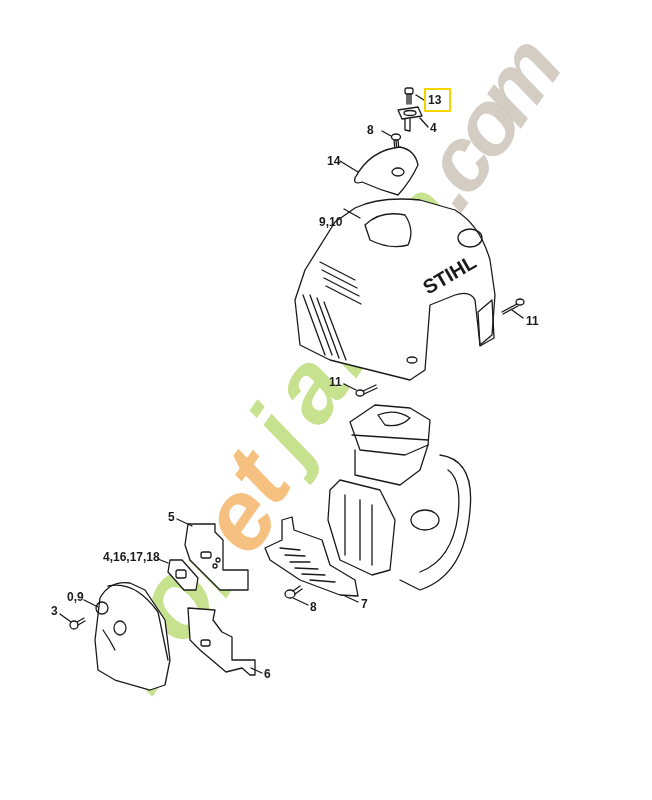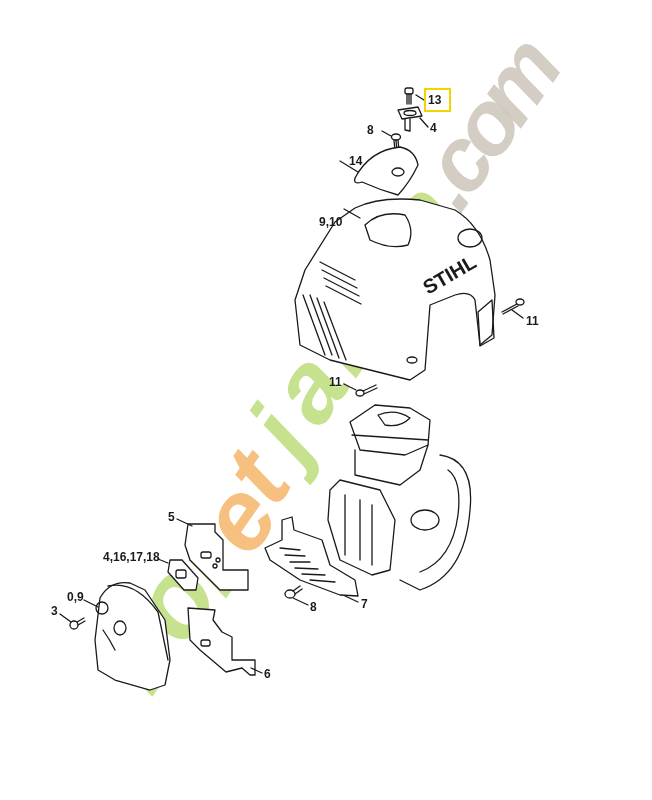--- a/index.html
+++ b/index.html
@@ -164,21 +164,21 @@
       </g>
       <line x1="251" y1="668" x2="262" y2="673"></line>
     </g>
   </svg>
 
   
   <div class="highlight-box" style="left:424px;top:88px;width:27px;height:24px;"></div>
   <span class="callout" style="left:428px;top:94px;">13</span>
   <span class="callout" style="left:430px;top:122px;">4</span>
   <span class="callout" style="left:367px;top:124px;">8</span>
-  <span class="callout" style="left:327px;top:155px;margin-left:22px;">14</span>
+  <span class="callout" style="left:327px;top:155px;">14</span>
   <span class="callout" style="left:319px;top:216px;">9,10</span>
   <span class="callout" style="left:526px;top:315px;">11</span>
   <span class="callout" style="left:329px;top:376px;">11</span>
   <span class="callout" style="left:168px;top:511px;">5</span>
   <span class="callout" style="left:103px;top:551px;">4,16,17,18</span>
   <span class="callout" style="left:67px;top:591px;">0,9</span>
   <span class="callout" style="left:51px;top:605px;">3</span>
   <span class="callout" style="left:264px;top:668px;">6</span>
   <span class="callout" style="left:361px;top:598px;">7</span>
   <span class="callout" style="left:310px;top:601px;">8</span>

